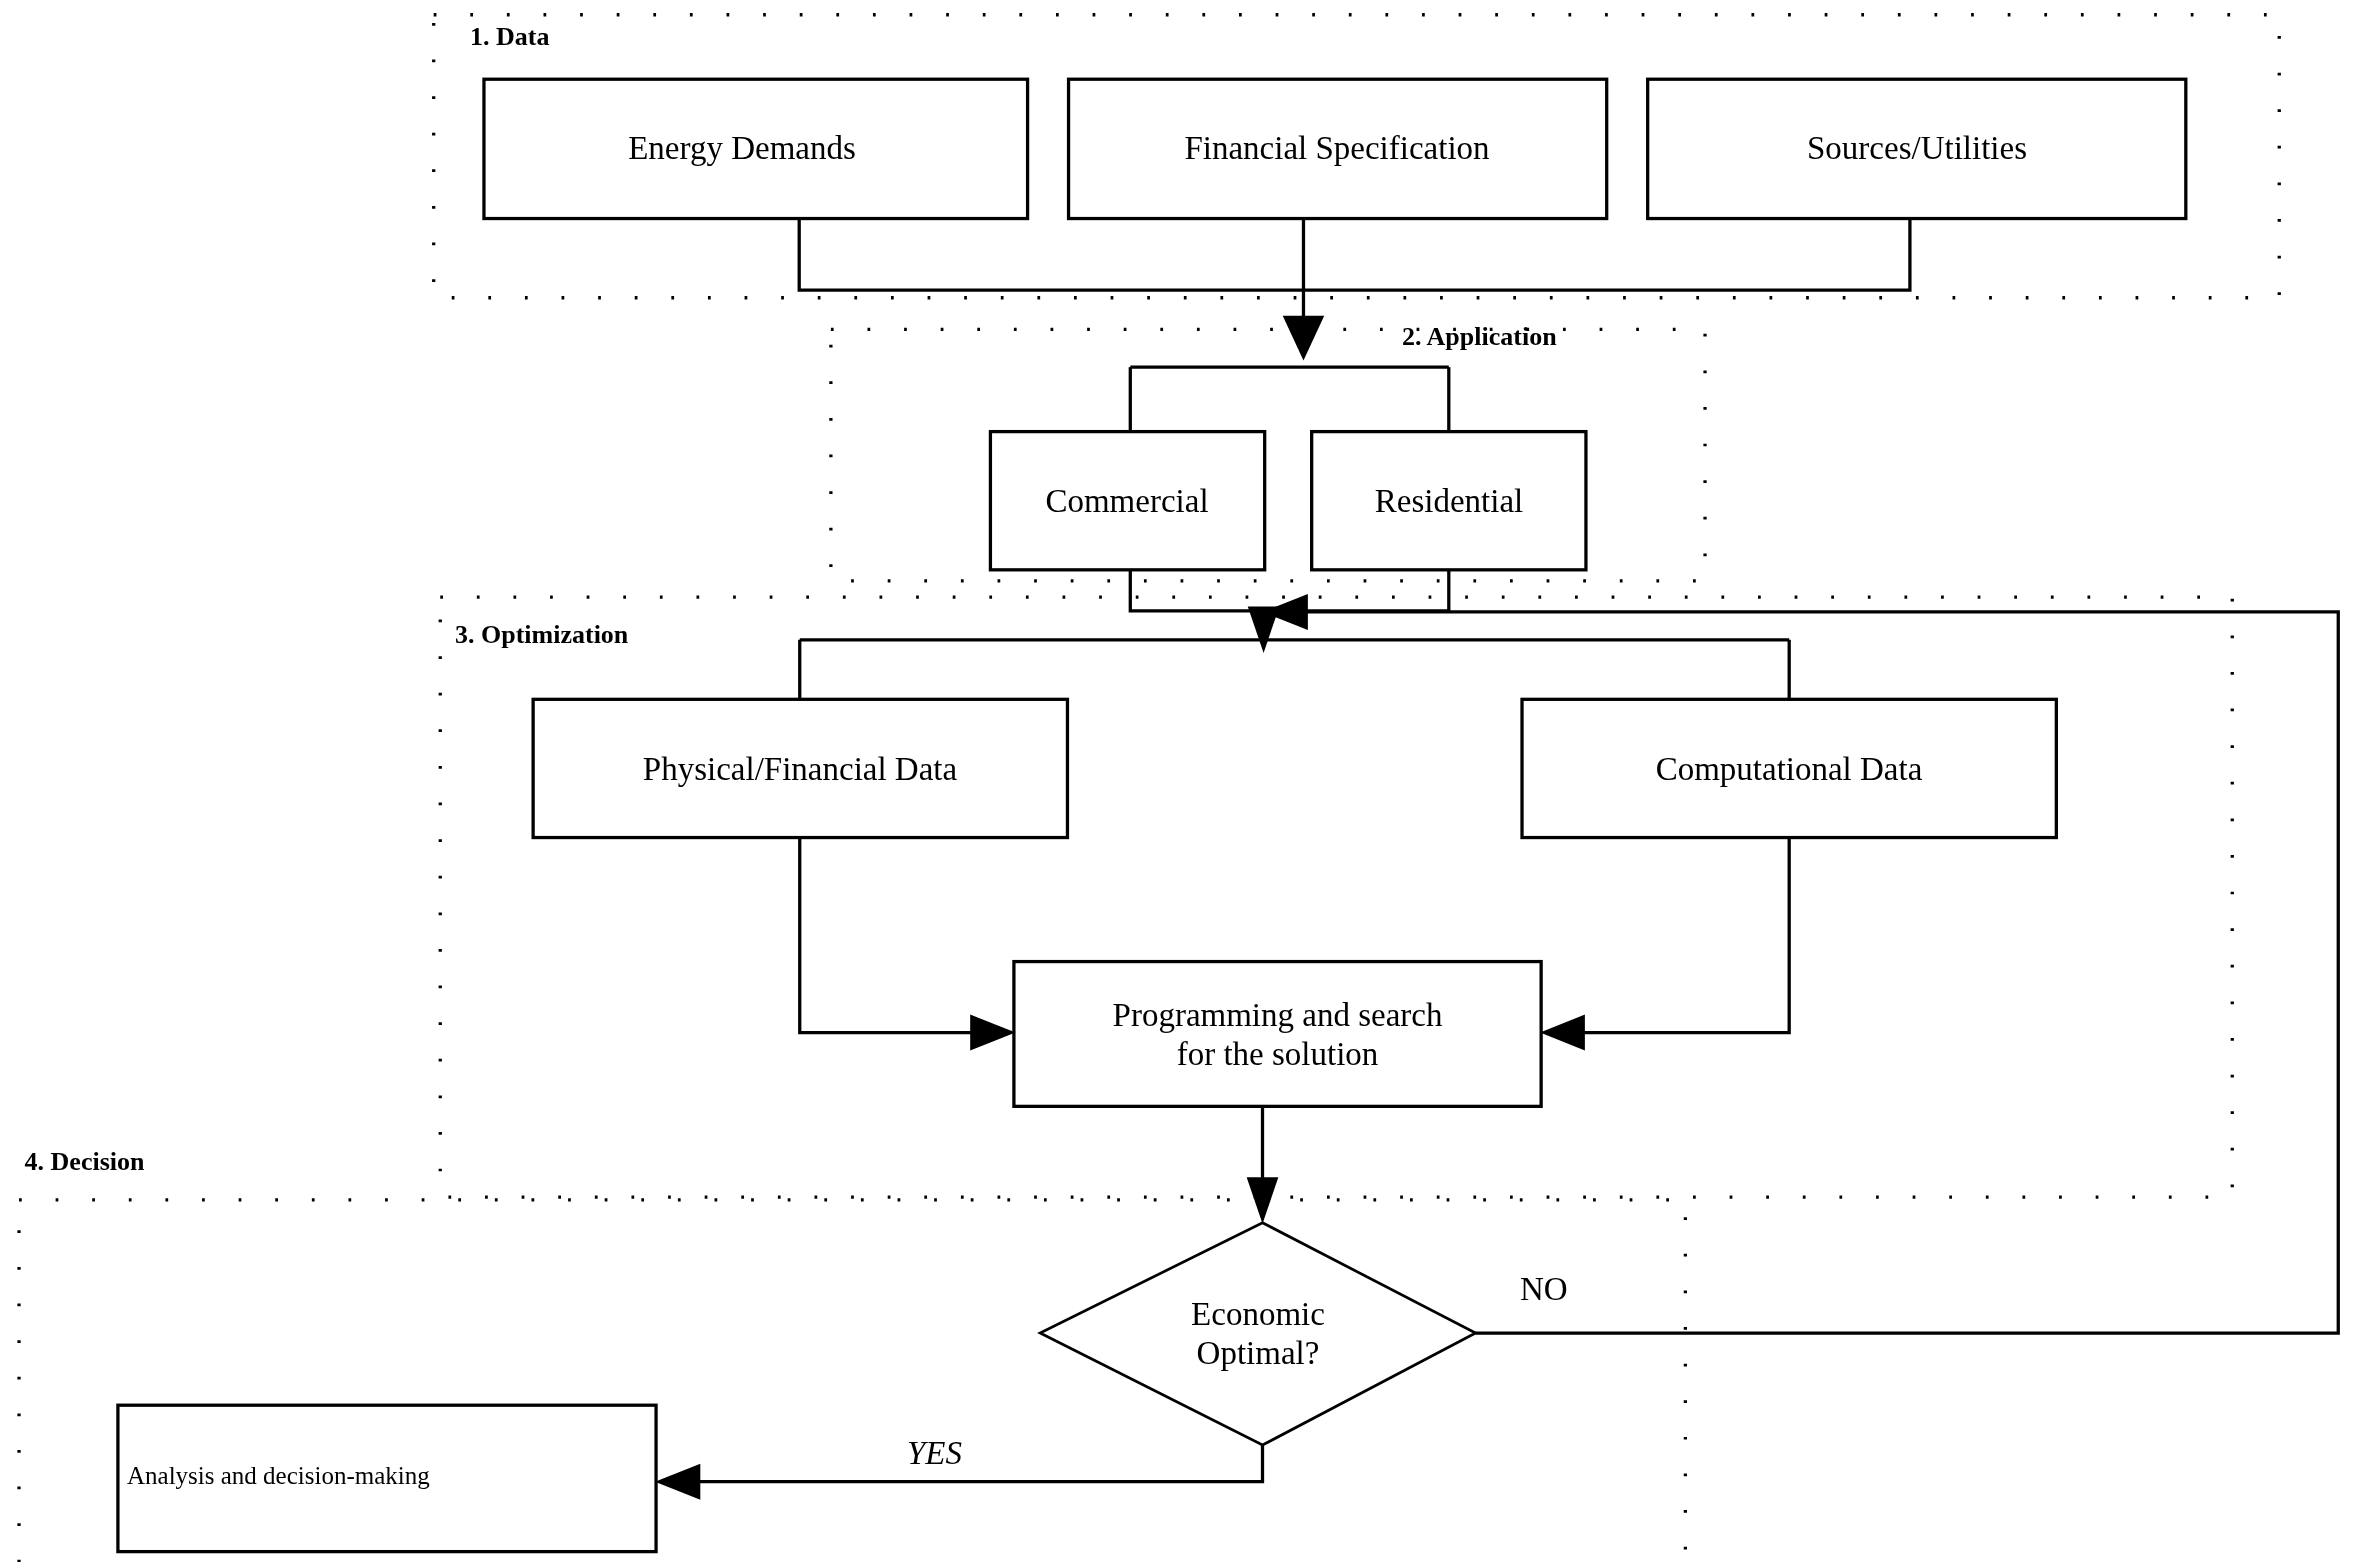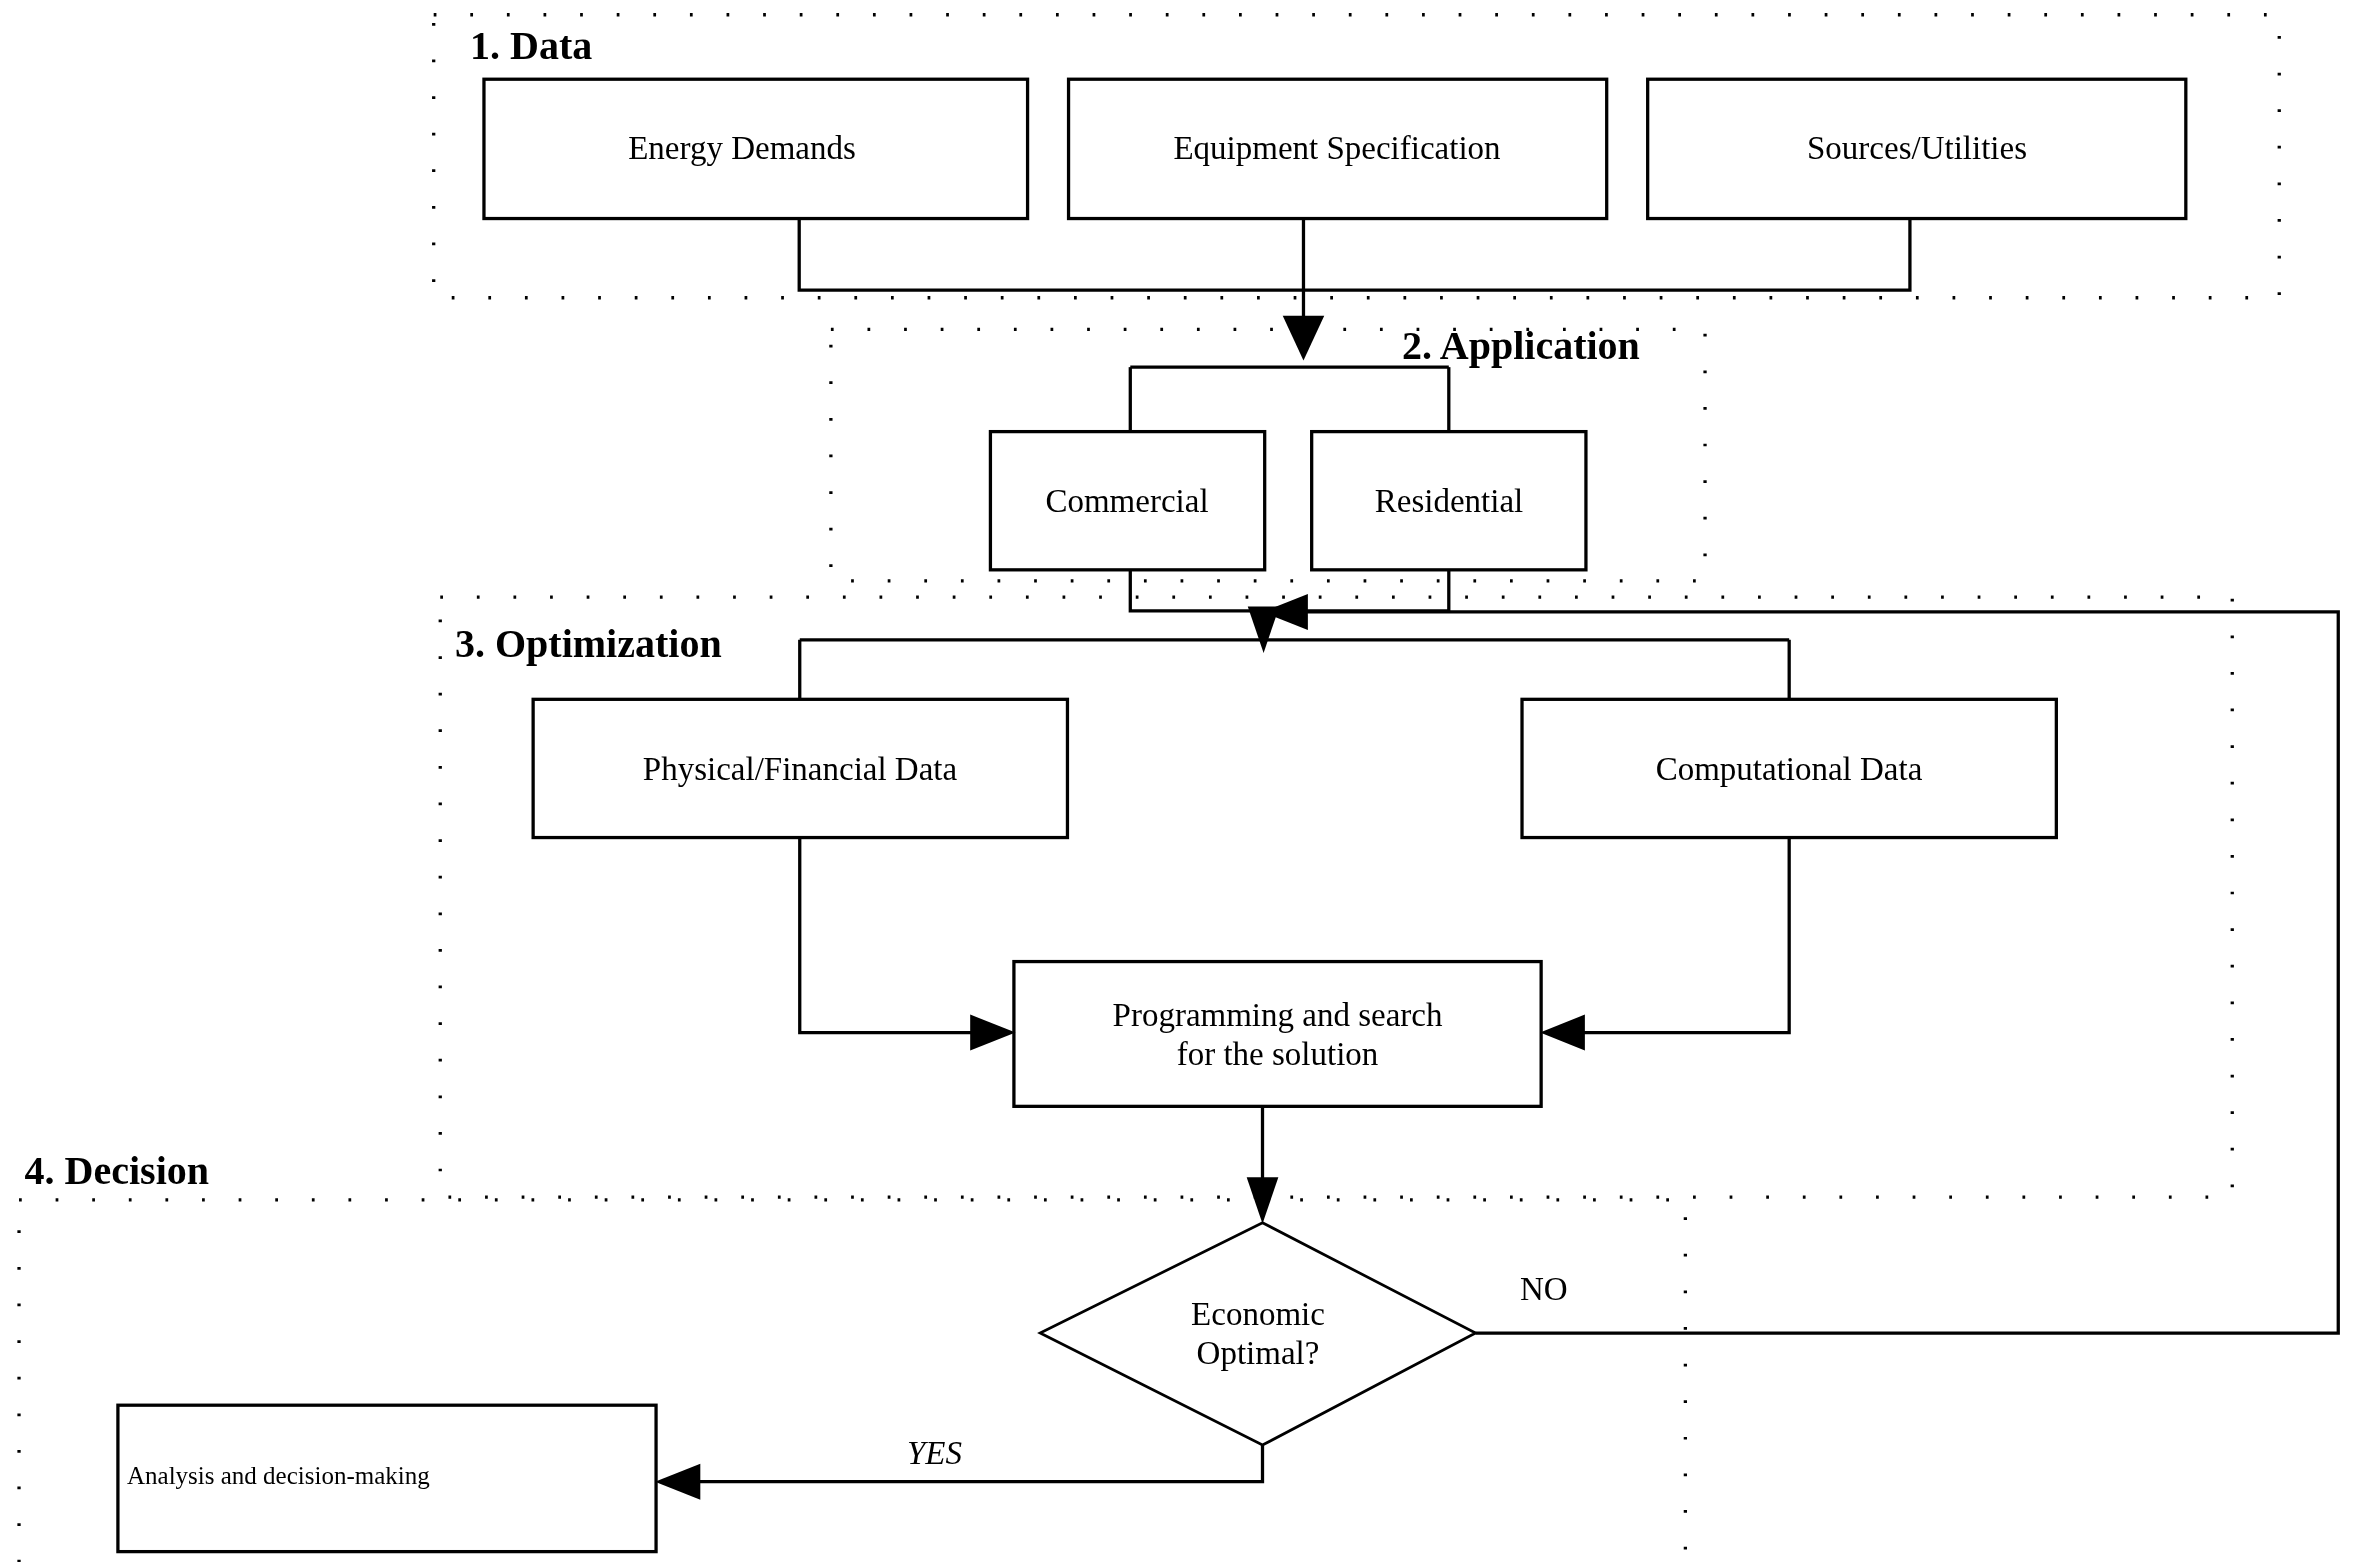--- a/index.html
+++ b/index.html
@@ -21,21 +21,21 @@
     font-size:33px;
     line-height:1.18;
     white-space:pre-line;
     pointer-events:none;
   }
   .stage-title{
     position:absolute;
     color:#000000;
     font-family:"Liberation Serif", serif;
     font-weight:bold;
-    font-size:40px;
+    font-size:26px;
     white-space:nowrap;
   }
   .edge-label{
     position:absolute;
     color:#000000;
     font-family:"Liberation Serif", serif;
     font-size:33px;
     white-space:nowrap;
   }
   .overflow-label{
@@ -141,21 +141,21 @@
     </g>
     <polygon points="1198,2712 1281,2679 1281,2745" fill="#000000"></polygon>
   </svg>
 
   <div class="stage-title" style="left:470px;top:22px;">1.  Data</div>
   <div class="stage-title" style="left:1402px;top:322px;">2. Application</div>
   <div class="stage-title" style="left:455px;top:596px;margin-top:24px;">3. Optimization</div>
   <div class="stage-title" style="left:24.6px;top:1147px;">4. Decision</div>
 
   <div class="node-label" style="left:484px;top:79px;width:516px;height:139px;">Energy Demands</div>
-  <div class="node-label" style="left:1068px;top:79px;width:538px;height:139px;">Equipment Specification</div>
+  <div class="node-label" style="left:1068px;top:79px;width:538px;height:139px;">Financial Specification</div>
   <div class="node-label" style="left:1648px;top:79px;width:538px;height:139px;">Sources/Utilities</div>
 
   <div class="node-label" style="left:978px;top:432px;width:298px;height:138px;">Commercial</div>
   <div class="node-label" style="left:1302px;top:432px;width:294px;height:138px;">Residential</div>
 
   <div class="node-label" style="left:533px;top:700px;width:534px;height:138px;">Physical/Financial Data</div>
   <div class="node-label" style="left:1522px;top:700px;width:534px;height:138px;">Computational Data</div>
 
   <div class="node-label" style="left:1014px;top:962px;width:527px;height:145px;">Programming and search
 for the solution</div>

